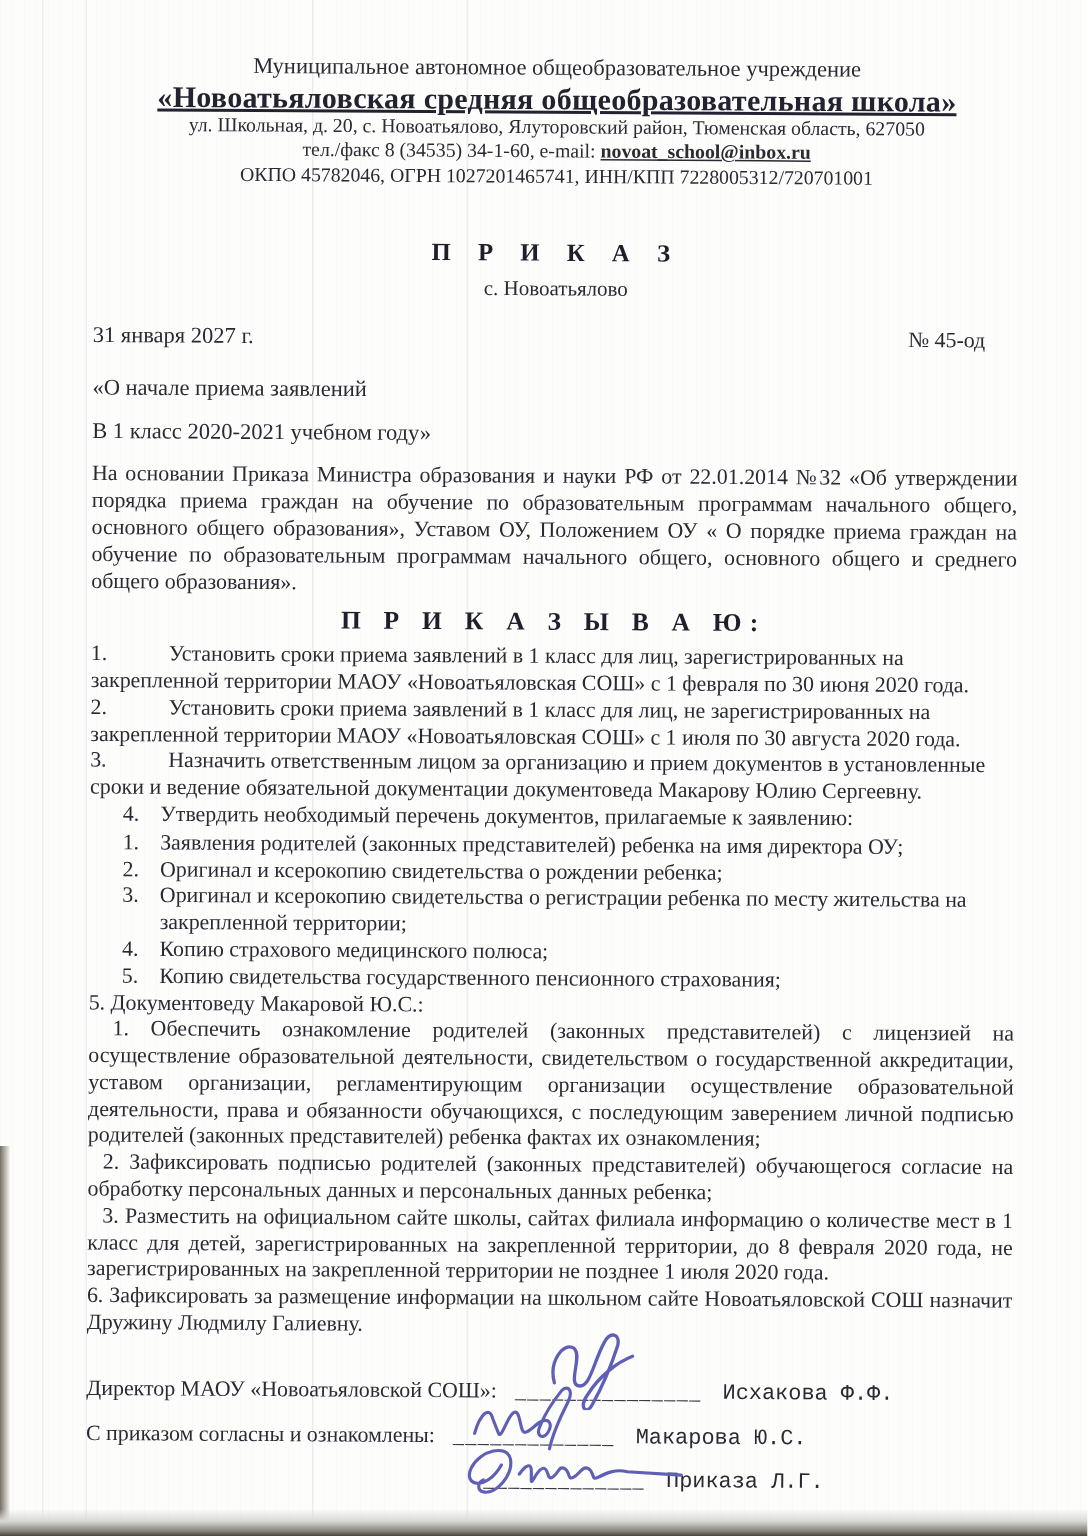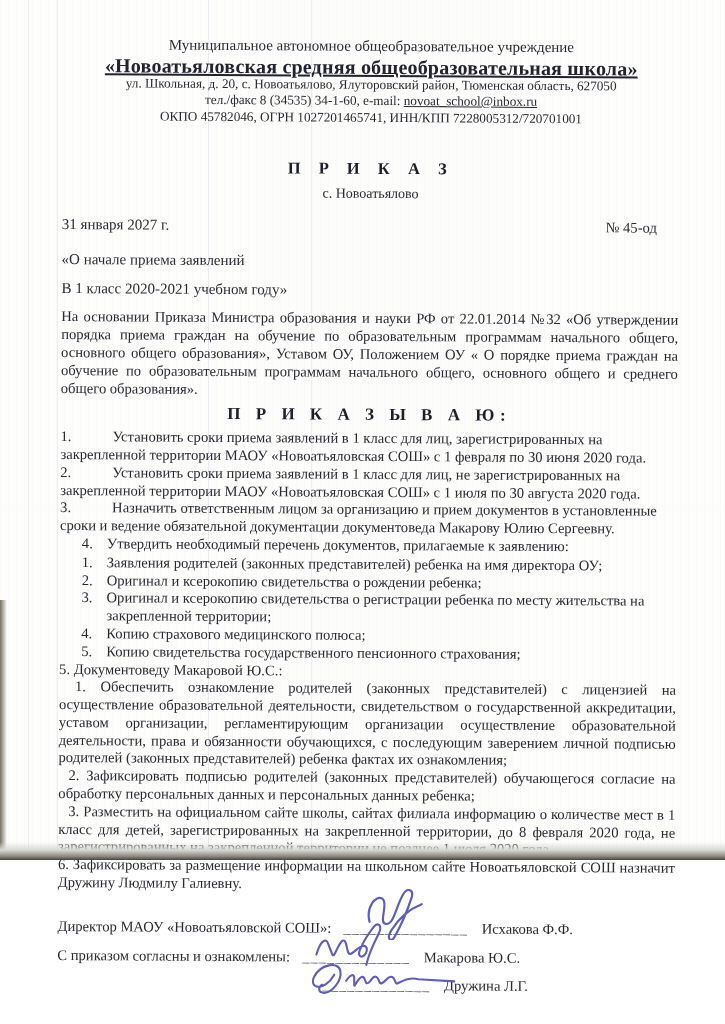--- a/index.html
+++ b/index.html
@@ -3,21 +3,21 @@
 <meta charset="utf-8">
 <style>
   html,body{margin:0;padding:0;}
   body{
     width:725px;height:1024px;overflow:hidden;
     background:#ffffff;
     font-family:"Liberation Serif","DejaVu Serif",serif;
     color:#2a2a33;
   }
   .paper{
-    position:relative;width:725px;height:860px;
+    position:relative;width:725px;height:1024px;
     background:
       repeating-linear-gradient(90deg, rgba(210,213,228,0.10) 0 1px, rgba(255,255,255,0) 1px 8px),
       linear-gradient(#fdfdfc,#fdfdfc);
   }
   .streak{position:absolute;top:0;bottom:0;width:1px;background:rgba(130,135,170,0.12);}
   .edge-bottom{
     position:absolute;left:0;right:0;bottom:0;height:18px;
     background:linear-gradient(rgba(253,253,252,0) 0%, #d8d8d4 45%, #8b887f 80%, #45443d 100%);
   }
   .edge-left{
@@ -30,21 +30,21 @@
     font-size:14.6px;line-height:17.8px;
   }
   .org-type{text-align:center;font-size:15px;}
   .org-name{
     text-align:center;font-size:20px;font-weight:bold;
     text-decoration:underline;margin-top:3px;color:#222230;
     letter-spacing:0.2px;
   }
   .org-line{text-align:center;font-size:13.2px;line-height:16.6px;}
   .org-line:first-of-type{margin-top:3px;}
-  .email{text-decoration:underline;}
+  .email{text-decoration:underline;font-weight:bold;}
   .doc-type{
     text-align:center;font-weight:bold;font-size:16.5px;
     letter-spacing:7px;margin-top:34px;color:#1f1f2b;
   }
   .doc-place{text-align:center;font-size:14px;margin-top:7px;}
   .date-row{display:flex;justify-content:space-between;align-items:baseline;margin-top:15px;font-size:15px;}
   .doc-number{padding-right:22px;font-size:14.6px;}
   .subject{font-size:15px;margin-top:17px;}
   .subject-line2{margin-top:11px;}
   .preamble{text-align:justify;margin-top:11px;}
@@ -58,21 +58,21 @@
   .sub-item .num{display:inline-block;width:25px;text-indent:0;}
   .item4-head{padding-left:22px;}
   .item4-head .num{display:inline-block;width:25px;}
   .para{text-align:justify;}
   .para-indent{text-indent:16px;}
   .sig-block{margin-top:26px;font-size:14.6px;}
   .sig-row{display:flex;align-items:baseline;margin-top:11px;position:relative;}
   .sig-row:first-child{margin-top:0;}
   .sig-line{position:relative;letter-spacing:1px;color:#3a3a44;}
   .sig-label{white-space:nowrap;}
-  .sig-name{white-space:nowrap;margin-left:14px;}
+  .sig-name{white-space:nowrap;margin-left:14px;font-family:Liberation Mono, monospace;}
   .sig-gap{margin-left:12px;}
   .sig-svg{position:absolute;pointer-events:none;}
   .indent-row3{width:265px;flex:0 0 auto;}
 </style>
 </head>
 <body>
 
 <div class="paper">
   <div class="streak" style="left:28px"></div>
   <div class="streak" style="left:57px"></div>
@@ -149,21 +149,21 @@
       </div>
 
       <div class="sig-row">
         <span class="indent-row3"></span>
         <span class="sig-line">
           <span>_____________</span>
           <svg class="sig-svg" style="left:-18px;top:-24px" width="160" height="52" viewBox="0 0 160 52">
             <path d="M30 22 C20 40 4 36 10 24 C16 12 34 8 36 18 C38 28 27 42 18 40 C14 39 14 34 18 32 M42 28 C46 22 50 20 50 26 L50 32 C50 36 54 24 58 24 C62 24 60 32 64 30 C68 28 68 22 72 24 C76 26 74 32 78 30 C82 28 84 22 88 24 C92 26 90 32 94 30 C100 27 106 24 114 26 L150 28" fill="none" stroke="#5e5fb5" stroke-width="2.1" stroke-linecap="round" stroke-linejoin="round"></path>
           </svg>
         </span>
-        <span class="sig-name">Дружина Л.Г.</span>
+        <span class="sig-name">Приказа Л.Г.</span>
       </div>
 
     </div>
   </div>
 
   <div class="edge-left"></div>
   <div class="edge-bottom"></div>
 </div>
 
 </body></html>

